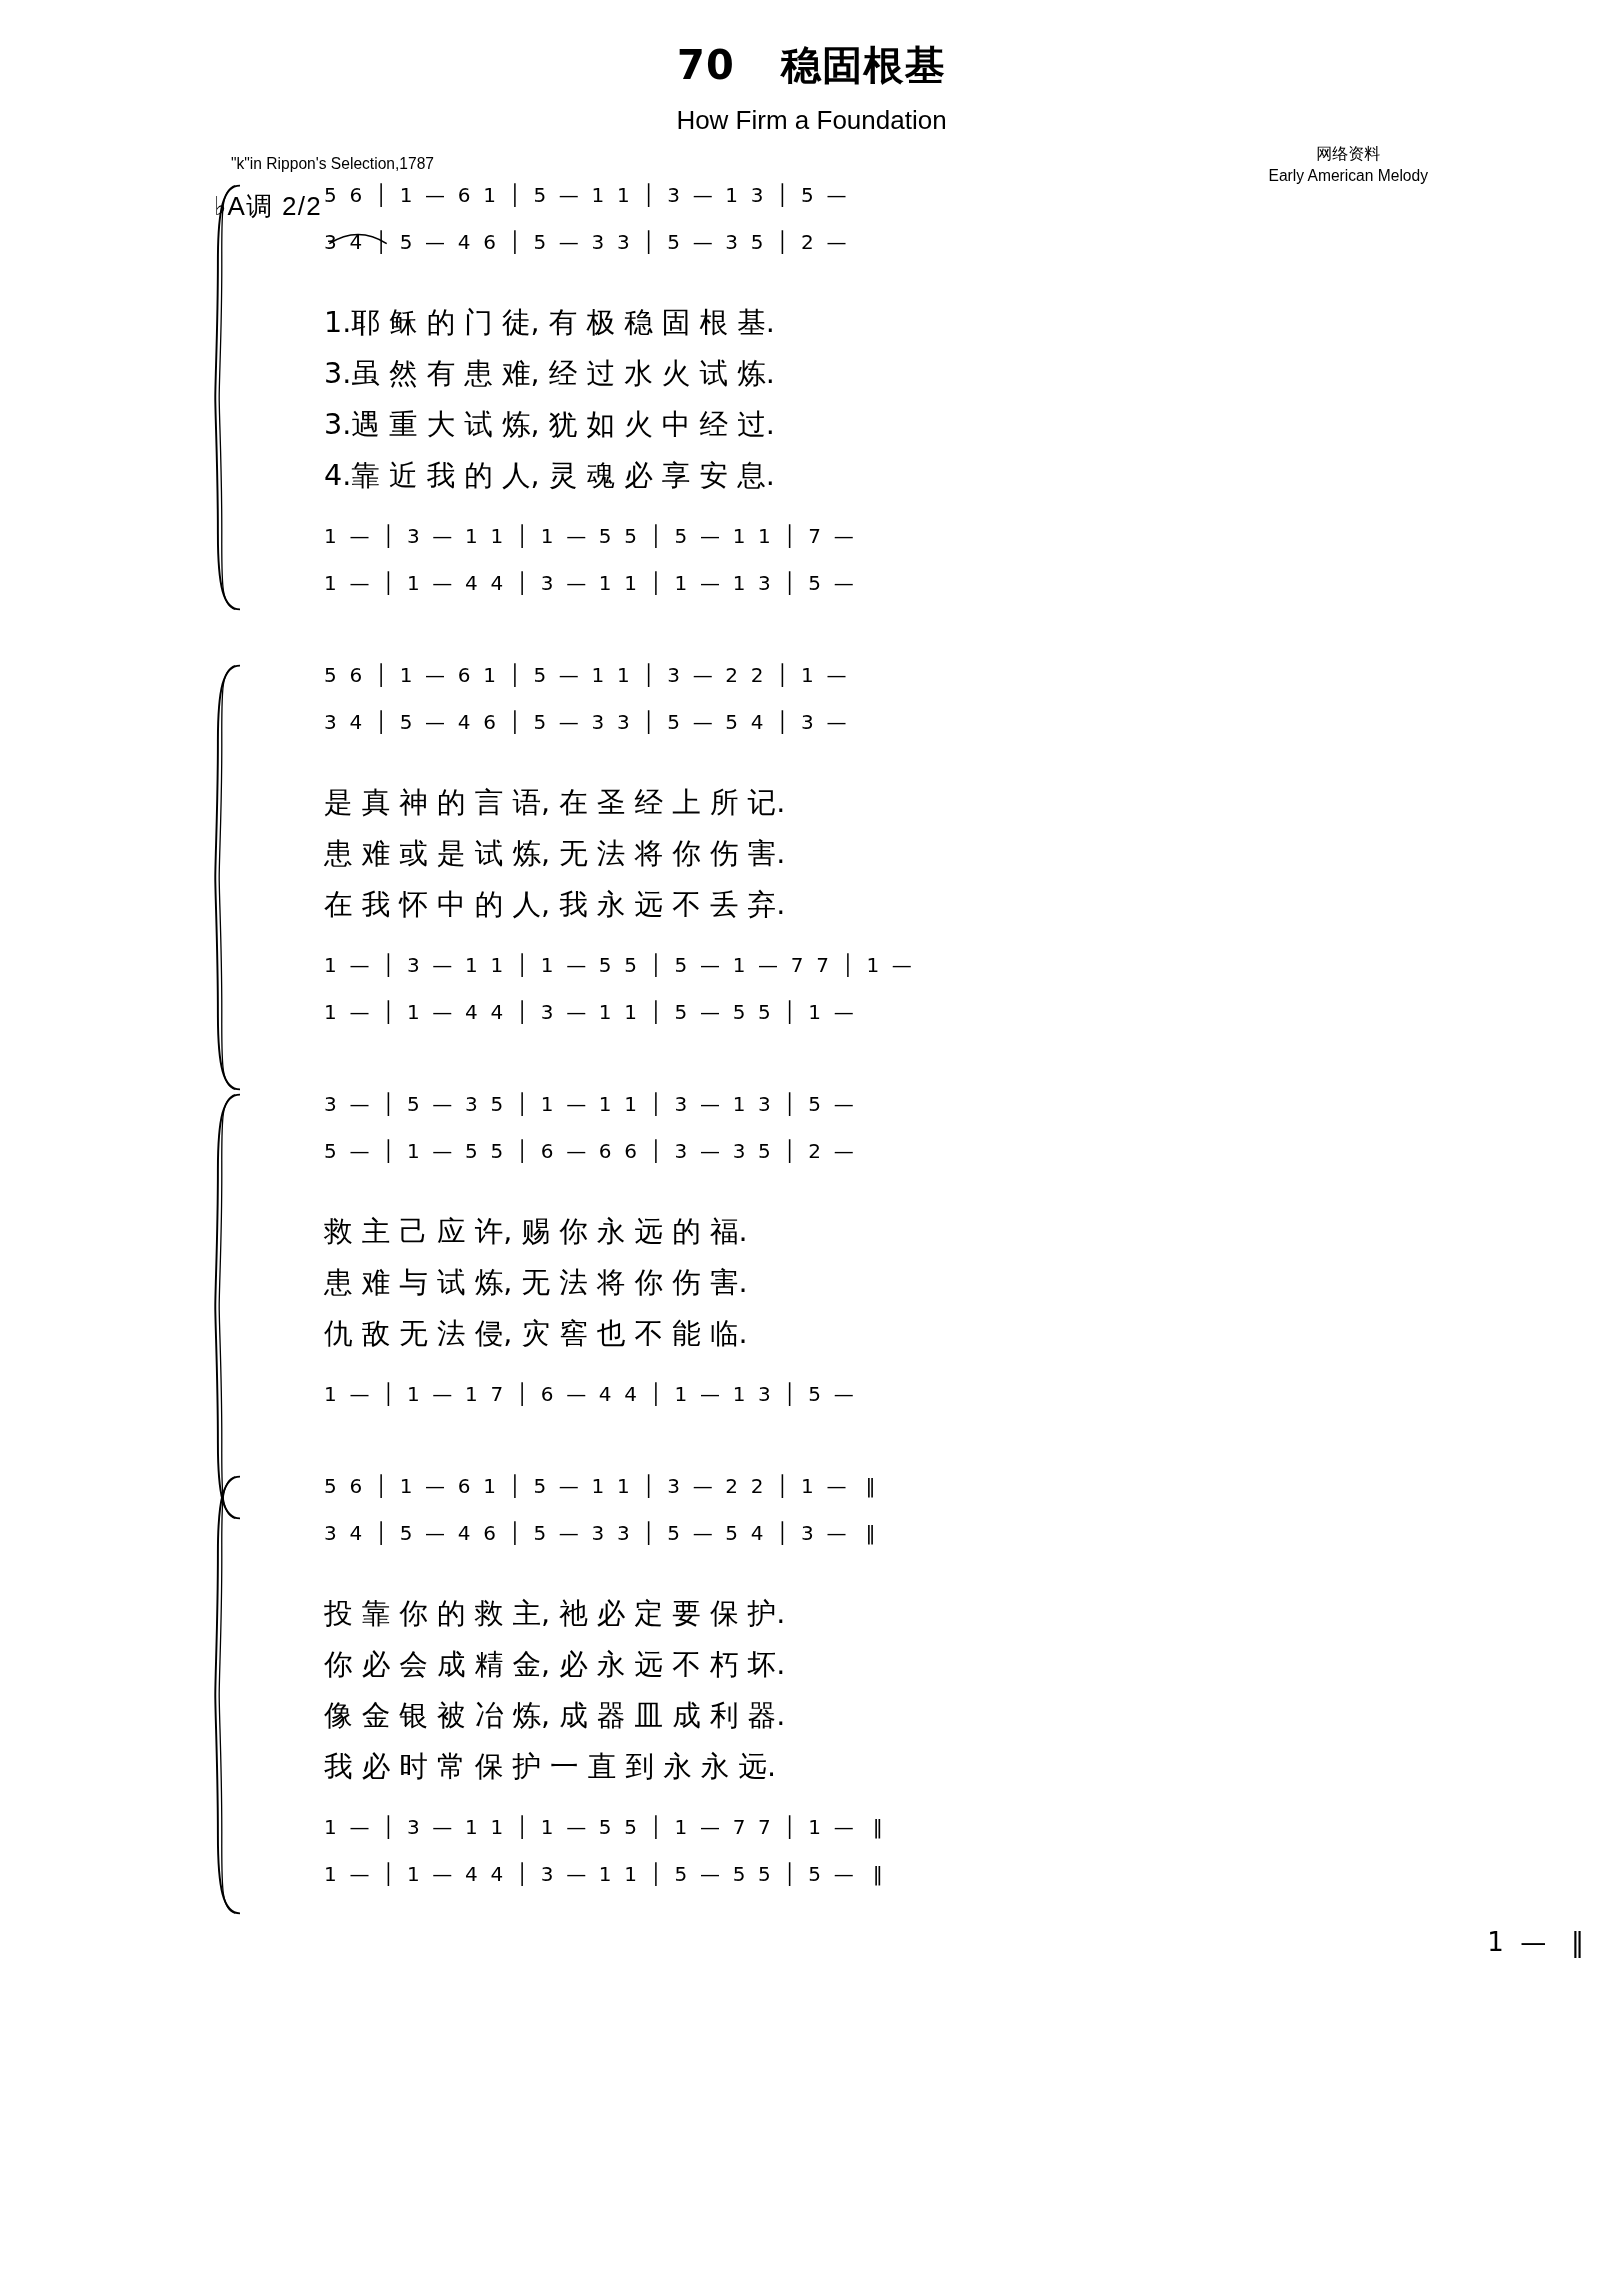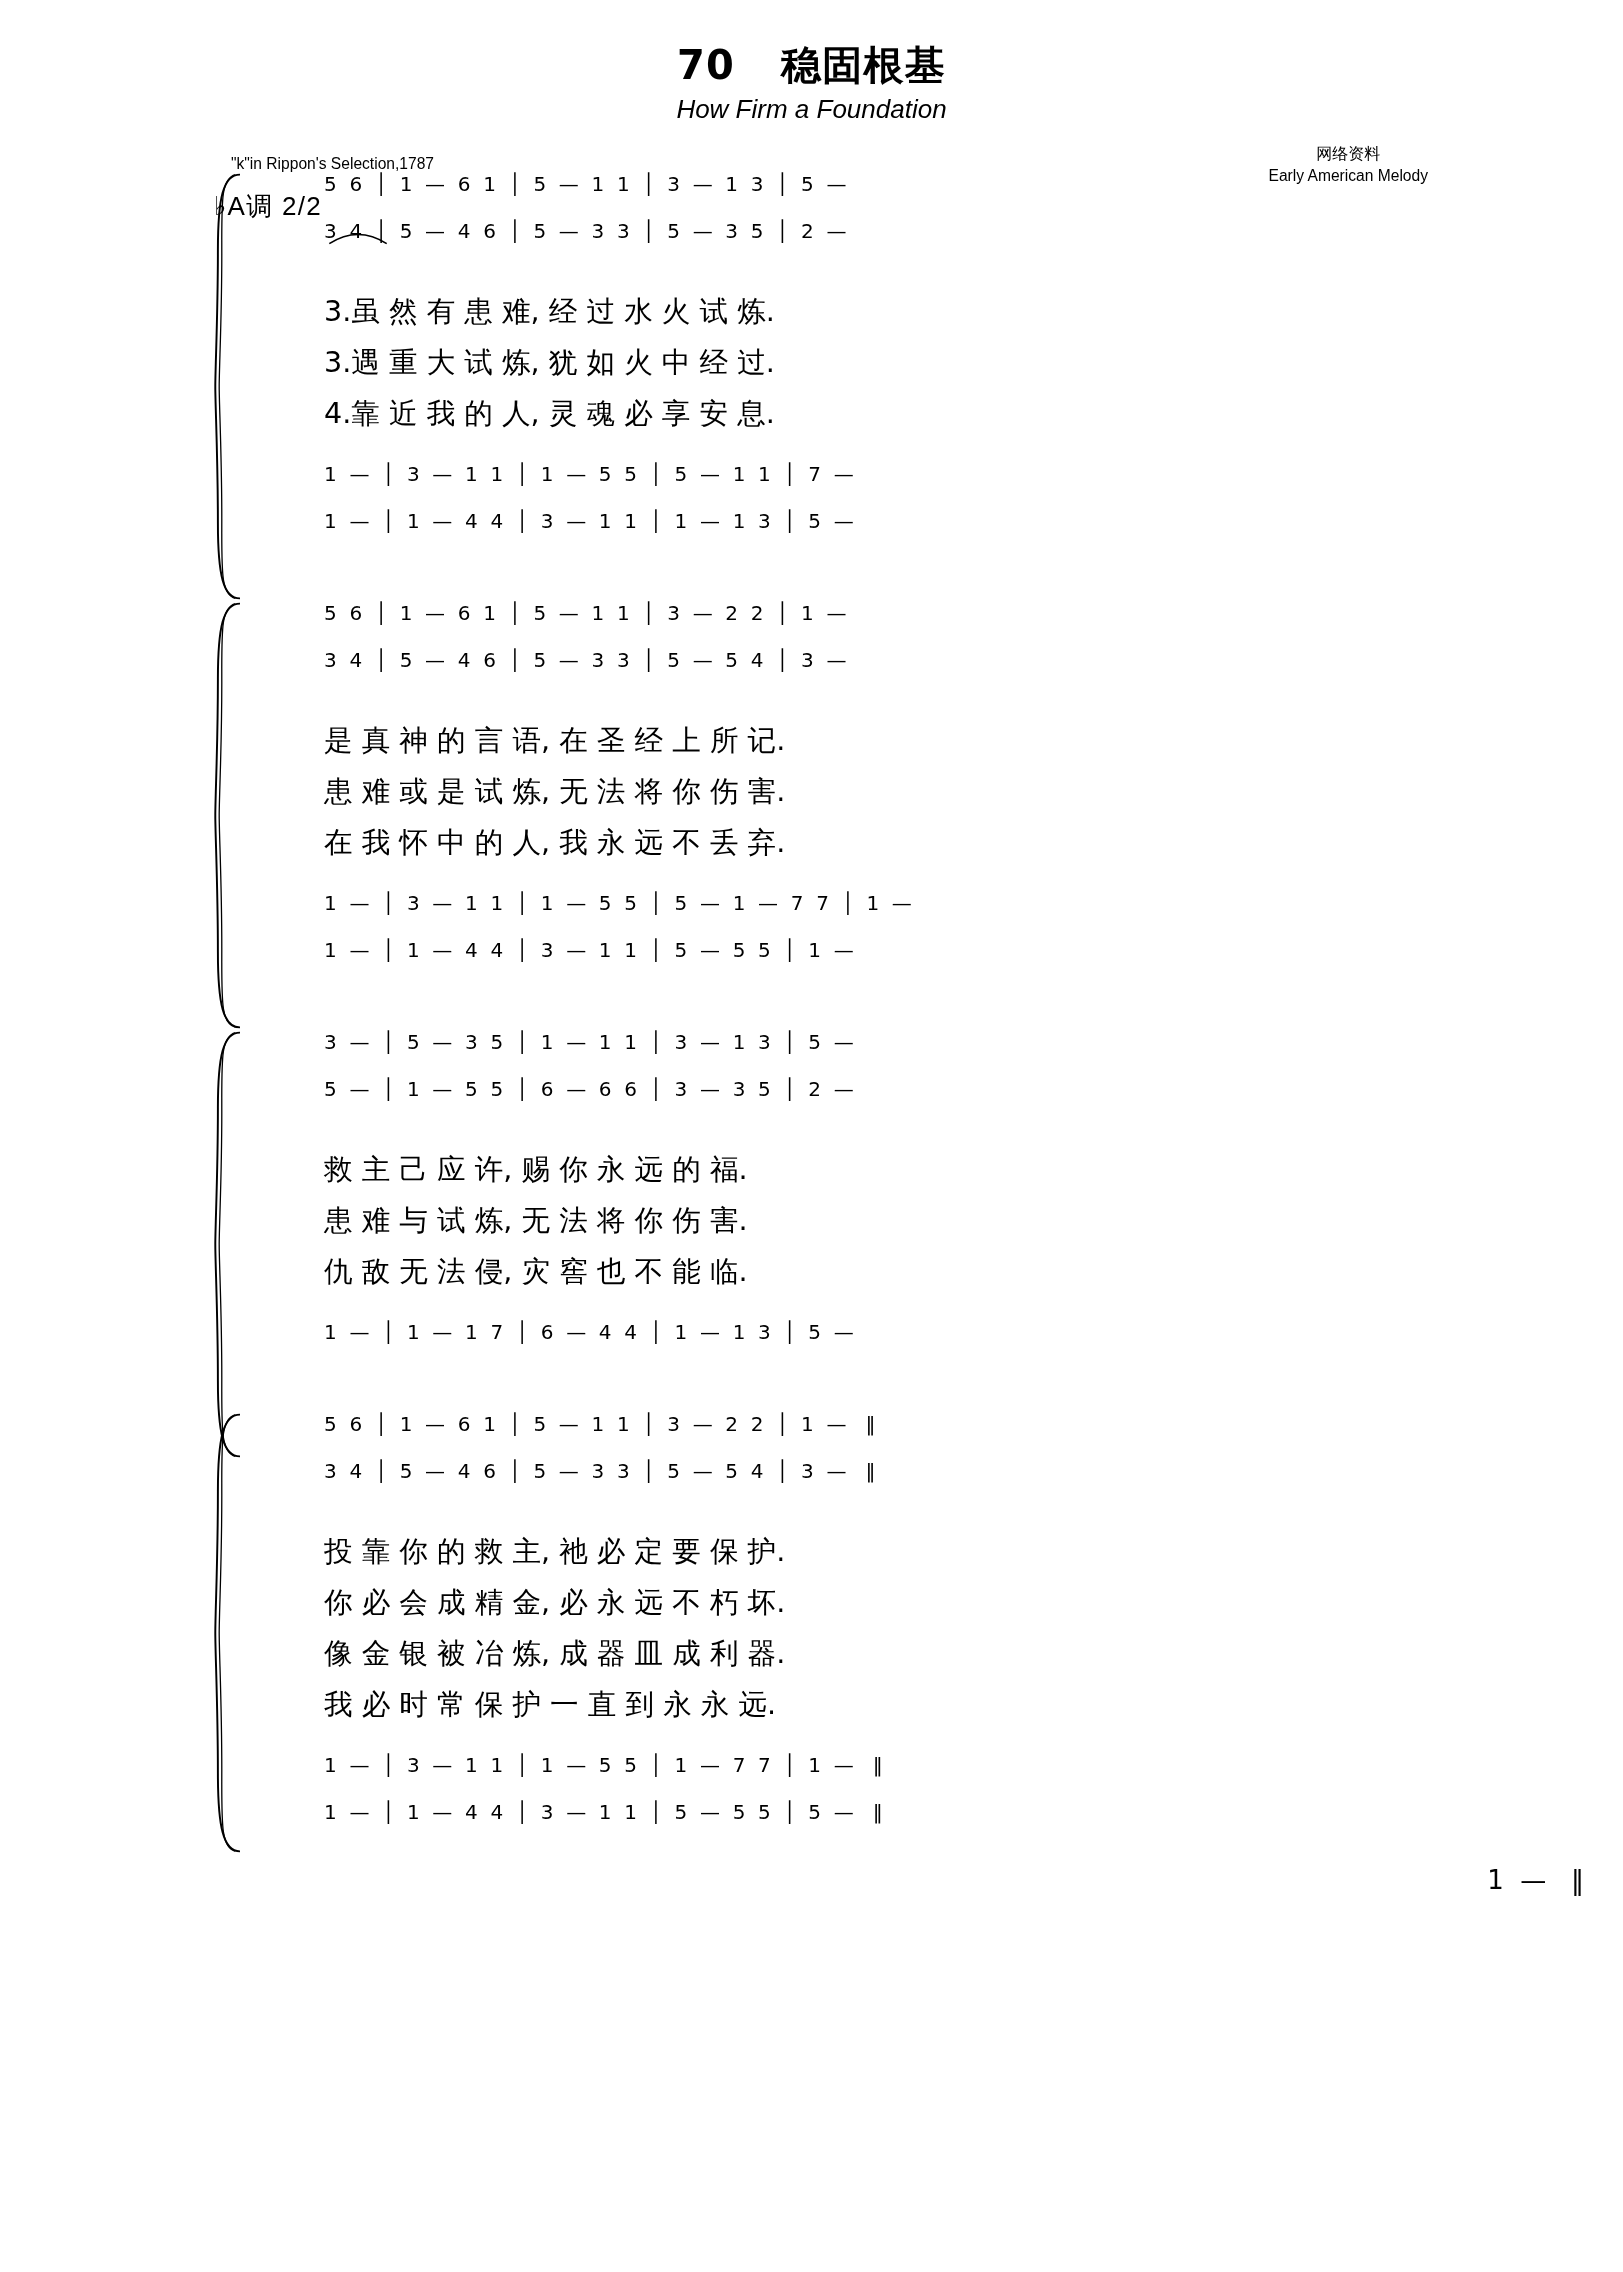--- a/index.html
+++ b/index.html
@@ -27,23 +27,22 @@
     text-align: center;
     font-size: 40px;
     font-weight: 700;
     letter-spacing: 1.3px;
     margin-top: 38px;
     font-family: "DejaVu Sans", sans-serif;
   }
   .subtitle {
     text-align: center;
     font-size: 26px;
-    margin-top: 1px;
-    font-family: "Liberation Sans", sans-serif;
-    font-style: italic;
+    margin-top: 12px;
+    font-family: "Liberation Sans", sans-serif;
   }
   .src-left {
     position: absolute;
     left: 231px;
     top: 117px;
     font-size: 15.6px;
     font-family: "Liberation Sans", sans-serif;
   }
   .src-right {
     position: absolute;
@@ -149,20 +148,21 @@
     <div class="brace">
       <svg width="28.6" height="429" viewBox="0 0 44 660">
         <path d="M40,4 C14,4 6,40 6,120 C6,220 2,300 2,330 C2,360 6,440 6,540 C6,620 14,656 40,656" stroke="#000" stroke-width="3" fill="none"></path>
         <path d="M33,4 C10,10 12,46 12,126 C12,224 8,300 8,330 C8,360 12,436 12,534 C12,614 10,650 33,656" stroke="#000" stroke-width="2" fill="none"></path>
       </svg>
     </div>
 
     <div class="staffrow numline">5  6  │  1  —  6  1  │  5  —  1  1  │  3  —  1  3  │  5  —</div>
     <div class="staffrow numline">3  4  │  5  —  4  6  │  5  —  3  3  │  5  —  3  5  │  2  —</div>
     <div class="gap-md"></div>
+    <div class="lyricline">1.耶      稣   的  门   徒,    有  极   稳     固  根   基.</div>
     <div class="lyricline">3.虽      然   有  患   难,    经  过   水     火  试   炼.</div>
     <div class="lyricline">3.遇      重   大  试   炼,    犹  如   火     中  经   过.</div>
     <div class="lyricline">4.靠      近   我  的   人,    灵  魂   必     享  安   息.</div>
     <div class="gap-sm"></div>
     <div class="staffrow numline">1  —  │  3  —  1  1  │  1  —  5  5  │  5  —  1  1  │  7  —</div>
     <div class="staffrow numline">1  —  │  1  —  4  4  │  3  —  1  1  │  1  —  1  3  │  5  —</div>
   </div>
 
   <div class="sys-gap"></div>
 

